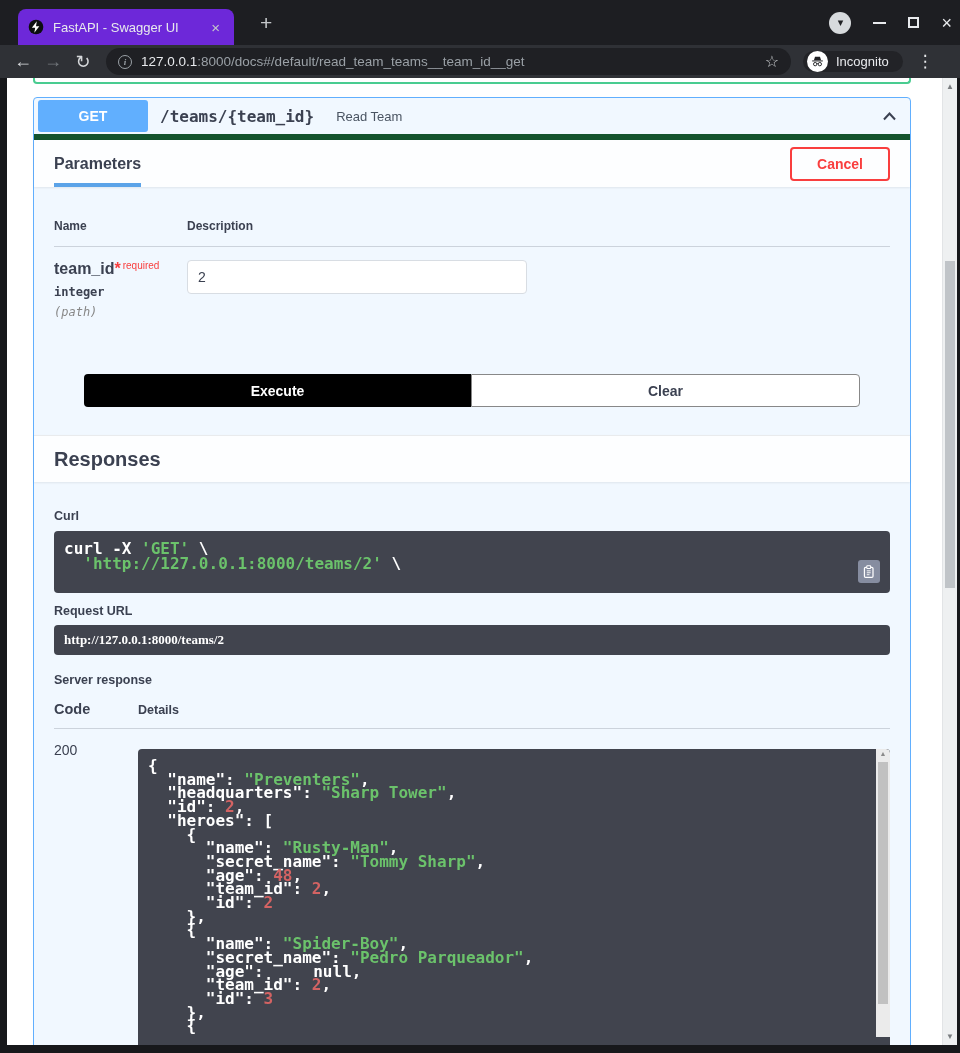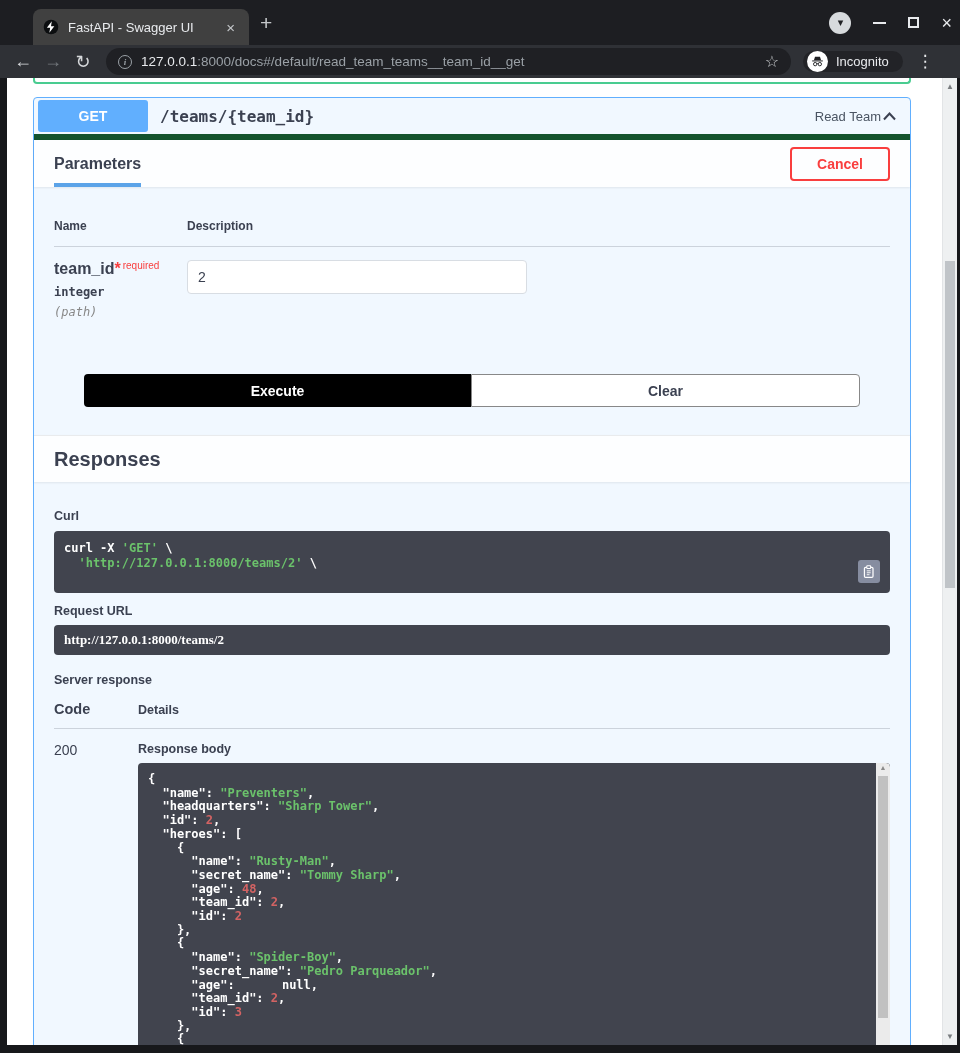--- a/index.html
+++ b/index.html
@@ -1,21 +1,21 @@
 <!DOCTYPE html>
 <html><head>
 <meta charset="utf-8">
 <style>
   * { margin:0; padding:0; box-sizing:border-box; }
   html,body { width:960px; height:1053px; overflow:hidden; }
   body { position:relative; background:#17181b; font-family:"Liberation Sans", sans-serif; }
 
   
   .titlebar { position:absolute; left:0; top:0; width:960px; height:45px; background:#1d1e22; }
-  .tab { position:absolute; left:33px; top:9px; width:216px; height:36px; background:#404040;
+  .tab { position:absolute; left:18px; top:9px; width:216px; height:36px; background:#6d28d9;
          border-radius:8px 8px 0 0; display:flex; align-items:center; padding:0 10px; }
   .tab-title { color:#e8eaed; font-size:13px; margin-left:9px; flex:1; white-space:nowrap; overflow:hidden; }
   .tab-close { color:#c4c7ca; font-size:15px; line-height:15px; padding:0 4px; cursor:default; }
   .new-tab { position:absolute; left:260px; top:12px; color:#c4c7ca; font-size:21px; line-height:21px; }
   .win-ctrls { position:absolute; right:8px; top:0; height:45px; display:flex; align-items:center; gap:22px; }
   .caret-circle { width:22px; height:22px; border-radius:50%; background:#d7dadd; color:#202124;
                   font-size:11px; display:flex; align-items:center; justify-content:center; }
   .win-min { width:13px; height:2px; background:#e8eaed; }
   .win-max { width:11px; height:11px; border:2px solid #e8eaed; }
   .win-close { color:#e8eaed; font-size:18px; line-height:18px; }
@@ -49,21 +49,21 @@
 
   .opblock { position:absolute; left:26px; top:19px; width:878px; height:1200px;
              border:1px solid #61affe; border-radius:4px 4px 0 0; background:#f1f8ff; }
 
   .op-summary-row { height:42px; display:flex; align-items:center; padding:0 12px 0 4px;
                     border-bottom:6px solid #14532d; }
   .method-badge { width:110px; text-align:center; padding:8px 0; background:#61affe; color:#fff;
                   font-weight:bold; font-size:14px; border-radius:3px; }
   .op-path { font-family:"DejaVu Sans Mono", monospace; font-weight:bold; font-size:16px;
              color:#3b4151; margin-left:12px; }
-  .op-desc { font-size:13px; color:#4a5462; margin-left:6px; flex:1;text-align:right; }
+  .op-desc { font-size:13px; color:#4a5462; margin-left:22px; flex:1; }
 
   .section-header { height:47px; background:rgba(255,255,255,.85); display:flex; align-items:center;
                     justify-content:space-between; padding:0 20px; box-shadow:0 1px 2px rgba(0,0,0,.08); }
   .param-tab { font-size:16px; font-weight:bold; color:#3b4151; height:47px; display:flex;
                align-items:center; border-bottom:4px solid #5ba3e8; padding-top:4px; }
   .cancel-btn { border:2px solid #f93e3e; color:#f93e3e; background:transparent; font-weight:bold;
                 font-size:14px; border-radius:4px; padding:7px 25px; font-family:inherit; }
 
   .params-body { padding:32px 20px 0; }
   .tbl-head { display:flex; font-size:12px; font-weight:bold; padding-bottom:13px;
@@ -83,21 +83,21 @@
                  font-size:14px; border-radius:4px 0 0 4px; font-family:inherit; }
   .btn-clear { flex:1; height:33px; background:#fff; border:1px solid #888; color:#3b4151;
                font-weight:bold; font-size:14px; border-radius:0 4px 4px 0; font-family:inherit; }
 
   .responses-header { margin-top:28px; border-top:1px solid rgba(59,65,81,.1); }
   .responses-title { font-size:20px; font-weight:bold; color:#3b4151; }
 
   .responses-body { padding:27px 20px 0; }
   .block-label { font-size:12.5px; font-weight:bold; color:#3b4151; }
   .dark-block { background:#41444e; border-radius:4px; }
-  .code { font-family:"DejaVu Sans Mono", monospace; font-weight:bold; font-size:12px; color:#fff;
+  .code { font-family:"DejaVu Sans Mono", monospace; font-weight:bold; font-size:16px; color:#fff;
           white-space:pre; }
   .tok-plain { color:#fff; }
   .tok-str { color:#6bc26b; }
   .tok-num { color:#d36363; }
   .tok-lit { color:#fff;margin-left:40px; }
 
   .curl-block { margin-top:8px; min-height:62px; padding:10px; position:relative; }
   .curl-block .code div { line-height:15px; }
   .copy-btn { position:absolute; right:10px; bottom:10px; width:22px; height:23px; background:#868da0;
               border-radius:3px; display:flex; align-items:center; justify-content:center; border:none; }
@@ -242,21 +242,20 @@
       <div class="block-label srvresp-label">Server response</div>
 
       <div class="resp-tbl-head">
         <span class="code-col code-header">Code</span>
         <span class="details-header">Details</span>
       </div>
 
       <div class="resp-row">
         <span class="code-col status-code">200</span>
         <div class="resp-details">
-          <div class="block-label">Response body</div>
           <div class="dark-block json-block">
             <div class="code"><div><span class="tok-plain">{</span></div><div><span class="tok-plain">  "name": </span><span class="tok-str">"Preventers"</span><span class="tok-plain">,</span></div><div><span class="tok-plain">  "headquarters": </span><span class="tok-str">"Sharp Tower"</span><span class="tok-plain">,</span></div><div><span class="tok-plain">  "id": </span><span class="tok-num">2</span><span class="tok-plain">,</span></div><div><span class="tok-plain">  "heroes": [</span></div><div><span class="tok-plain">    {</span></div><div><span class="tok-plain">      "name": </span><span class="tok-str">"Rusty-Man"</span><span class="tok-plain">,</span></div><div><span class="tok-plain">      "secret_name": </span><span class="tok-str">"Tommy Sharp"</span><span class="tok-plain">,</span></div><div><span class="tok-plain">      "age": </span><span class="tok-num">48</span><span class="tok-plain">,</span></div><div><span class="tok-plain">      "team_id": </span><span class="tok-num">2</span><span class="tok-plain">,</span></div><div><span class="tok-plain">      "id": </span><span class="tok-num">2</span></div><div><span class="tok-plain">    },</span></div><div><span class="tok-plain">    {</span></div><div><span class="tok-plain">      "name": </span><span class="tok-str">"Spider-Boy"</span><span class="tok-plain">,</span></div><div><span class="tok-plain">      "secret_name": </span><span class="tok-str">"Pedro Parqueador"</span><span class="tok-plain">,</span></div><div><span class="tok-plain">      "age": </span><span class="tok-lit">null</span><span class="tok-plain">,</span></div><div><span class="tok-plain">      "team_id": </span><span class="tok-num">2</span><span class="tok-plain">,</span></div><div><span class="tok-plain">      "id": </span><span class="tok-num">3</span></div><div><span class="tok-plain">    },</span></div><div><span class="tok-plain">    {</span></div></div>
             <div class="inner-scrollbar">
               <span class="inner-scroll-up">▲</span>
               <div class="inner-thumb"></div>
             </div>
           </div>
         </div>
       </div>
     </div>

